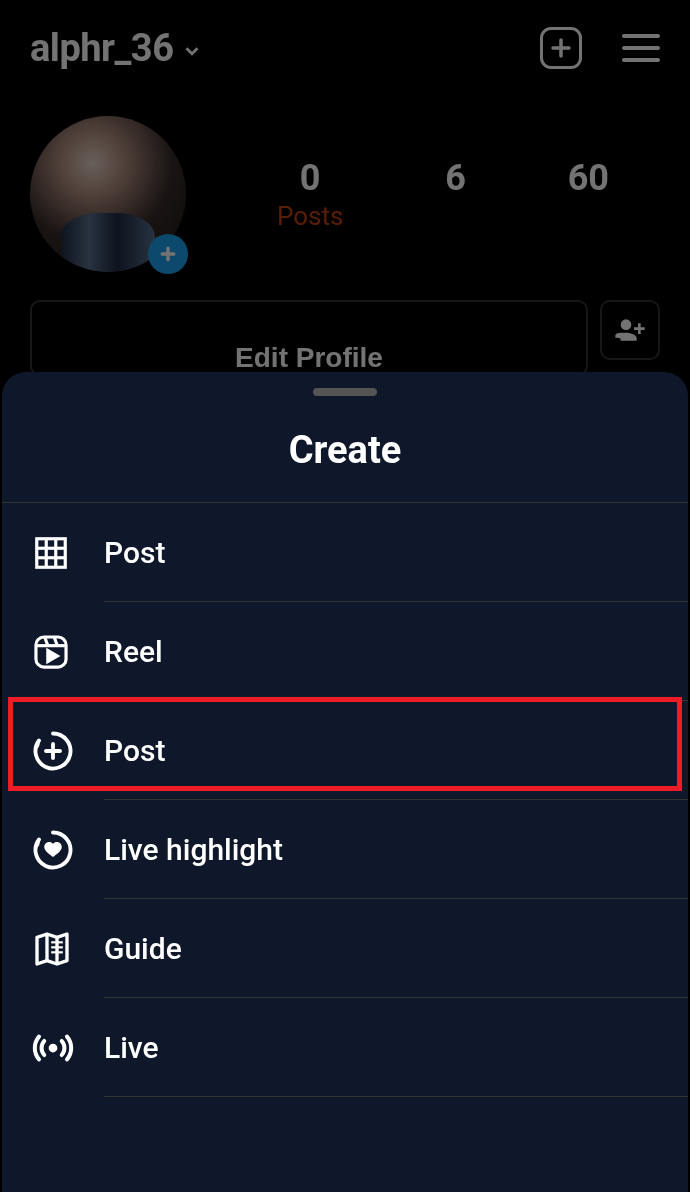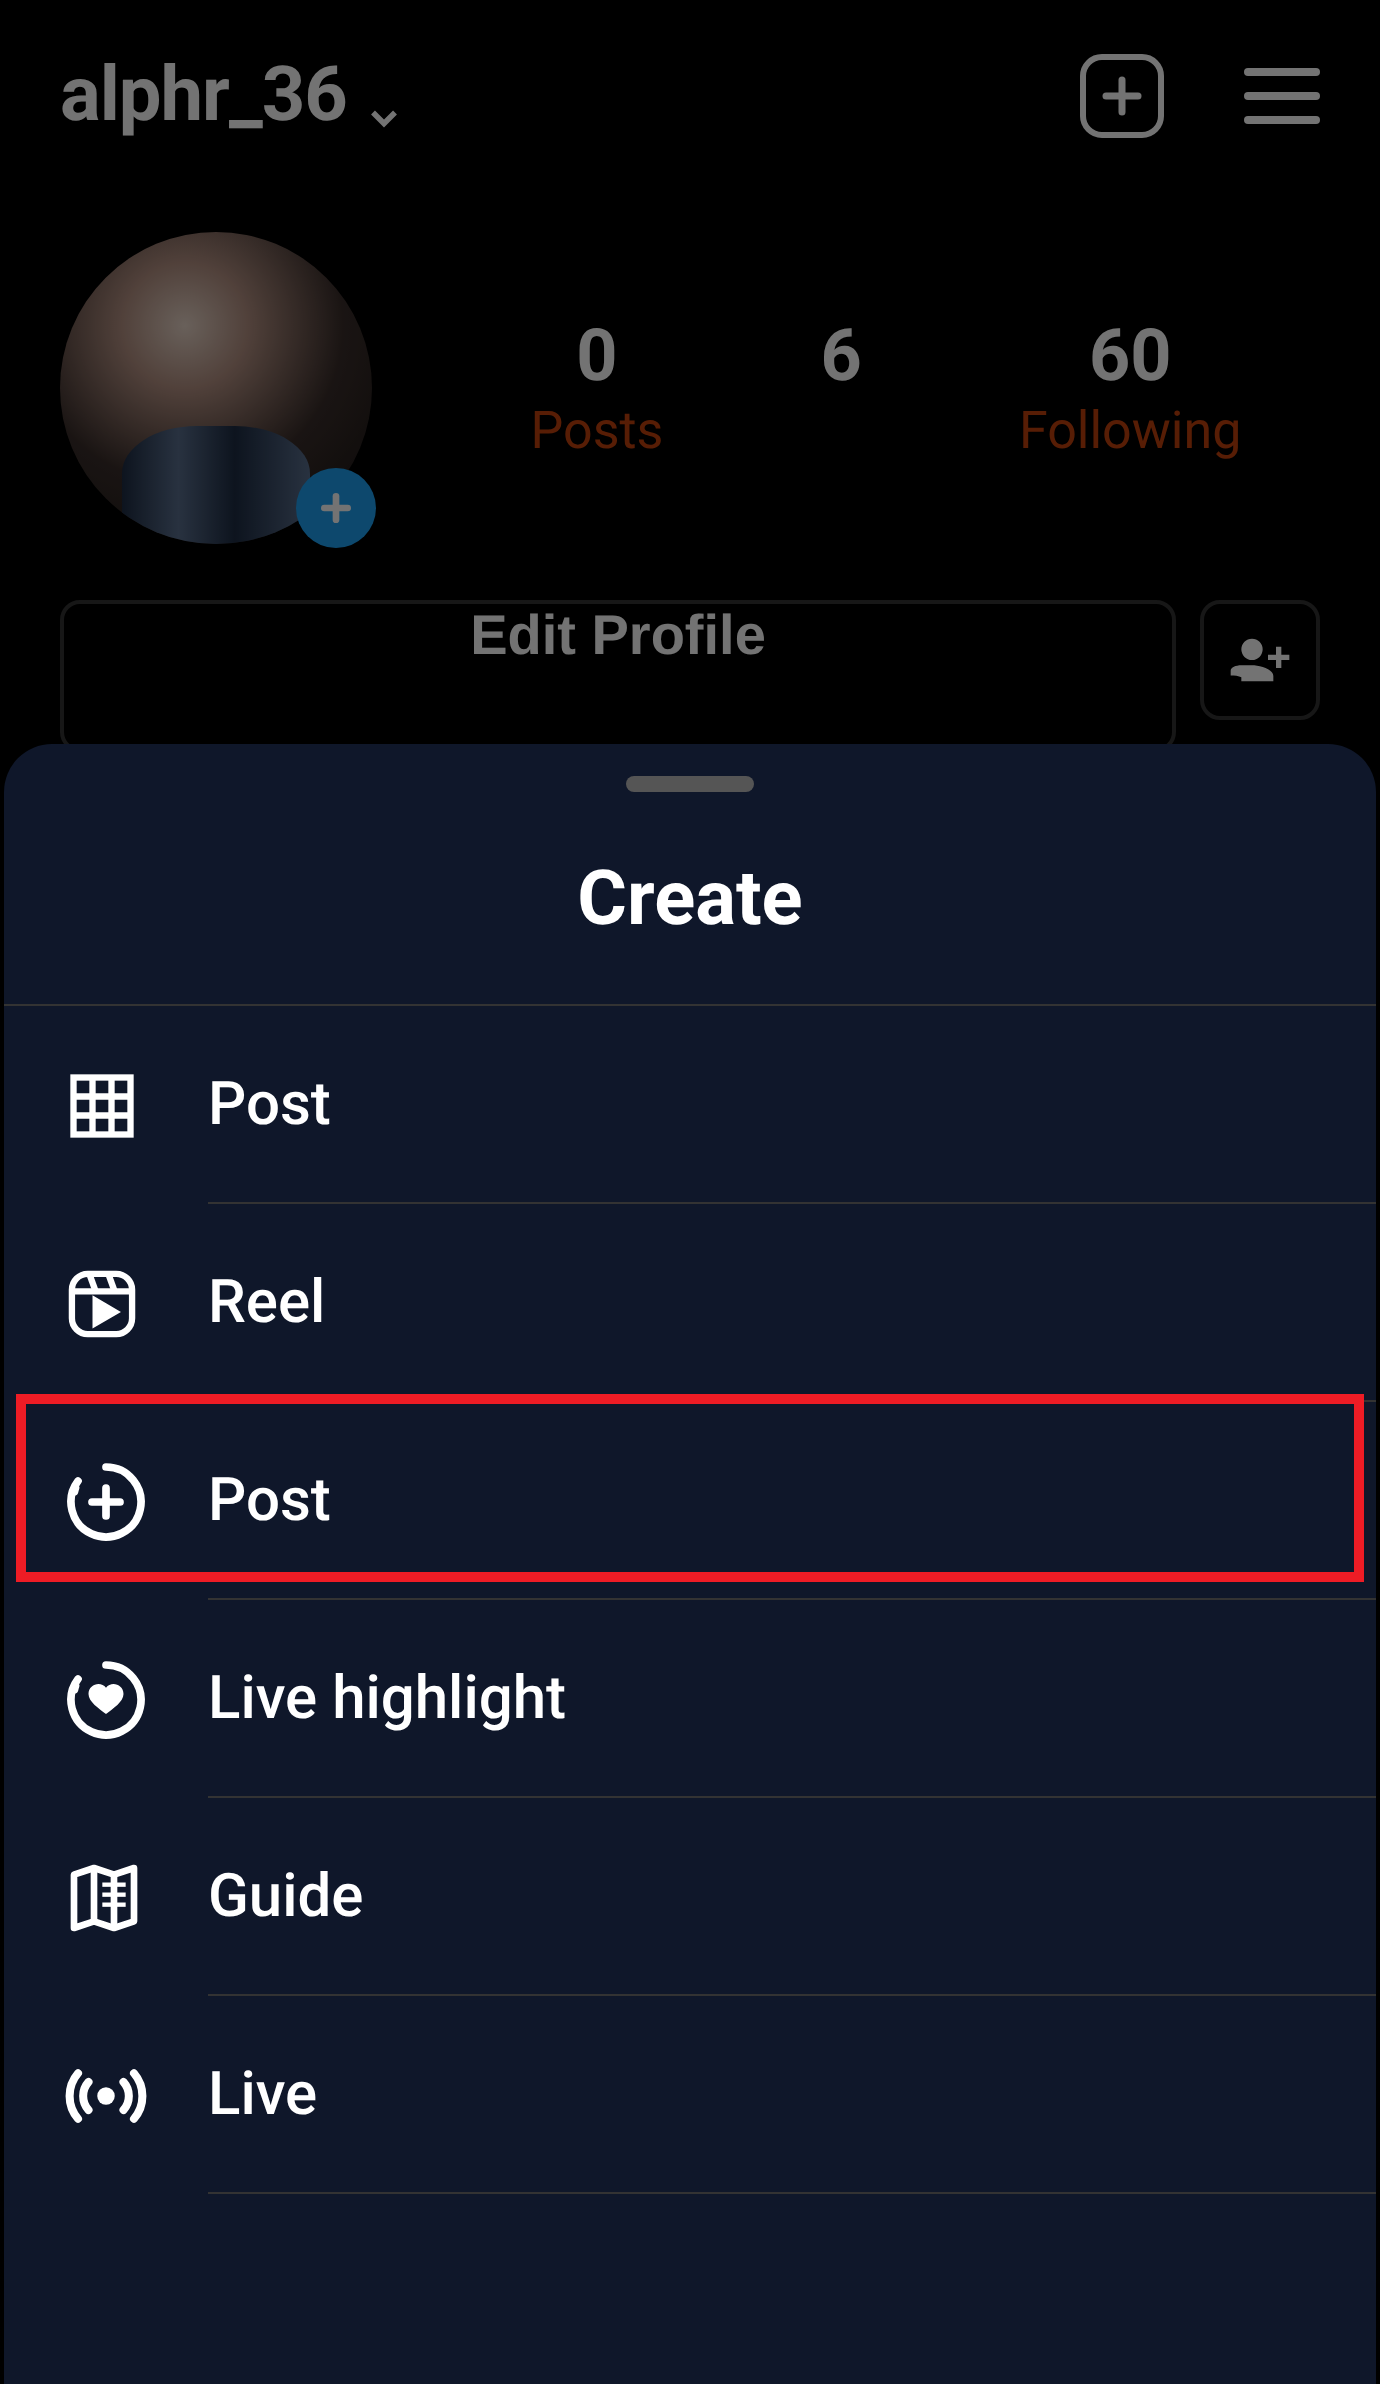--- a/index.html
+++ b/index.html
@@ -15,21 +15,21 @@
     
     .header {
       display: flex;
       align-items: center;
       justify-content: space-between;
       padding: 20px 30px;
       height: 96px;
     }
     .username-container {
       display: flex;
-      align-items: flex-end;
+      align-items: center;
       gap: 8px;
       opacity: 0.45;
     }
     .username {
       font-size: 38px;
       font-weight: 700;
       letter-spacing: -0.5px;
     }
     .chevron-down {
       width: 22px;
@@ -87,21 +87,21 @@
     .stats { flex: 1; display: flex; justify-content: space-around; padding-left: 40px; }
     .stat { text-align: center; }
     .stat-num { font-size: 36px; font-weight: 700; }
     .stat-label { font-size: 26px; color: #c2410c; margin-top: 2px; }
     
     .buttons-row {
       display: flex; gap: 12px; padding: 0 30px; opacity: 0.45;
     }
     .edit-profile {
       flex: 1; height: 76px; border: 2px solid #333; border-radius: 10px;
-      display: flex; align-items: flex-start; justify-content: center;
+      display: flex; align-items: flex-end; justify-content: center;
       font-size: 28px; font-weight: 600; color: #fff; background: transparent;
     }
     .discover-btn {
       width: 60px; height: 60px; border: 2px solid #333; border-radius: 10px;
       display: flex; align-items: center; justify-content: center; background: transparent;
     }
     
     .sheet {
       position: absolute;
       left: 2px; right: 2px; bottom: 0;
@@ -187,21 +187,20 @@
   <div class="stats">
     <div class="stat">
       <div class="stat-num">0</div>
       <div class="stat-label">Posts</div>
     </div>
     <div class="stat">
       <div class="stat-num">6</div>
     </div>
     <div class="stat">
       <div class="stat-num">60</div>
-      <div class="stat-label">Following</div>
     </div>
   </div>
 </div>
 
 <div class="buttons-row">
   <button class="edit-profile">
     <span>Edit Profile</span>
   </button>
   <button class="discover-btn">
     <svg width="32" height="32" viewBox="0 0 24 24" fill="#fff">

